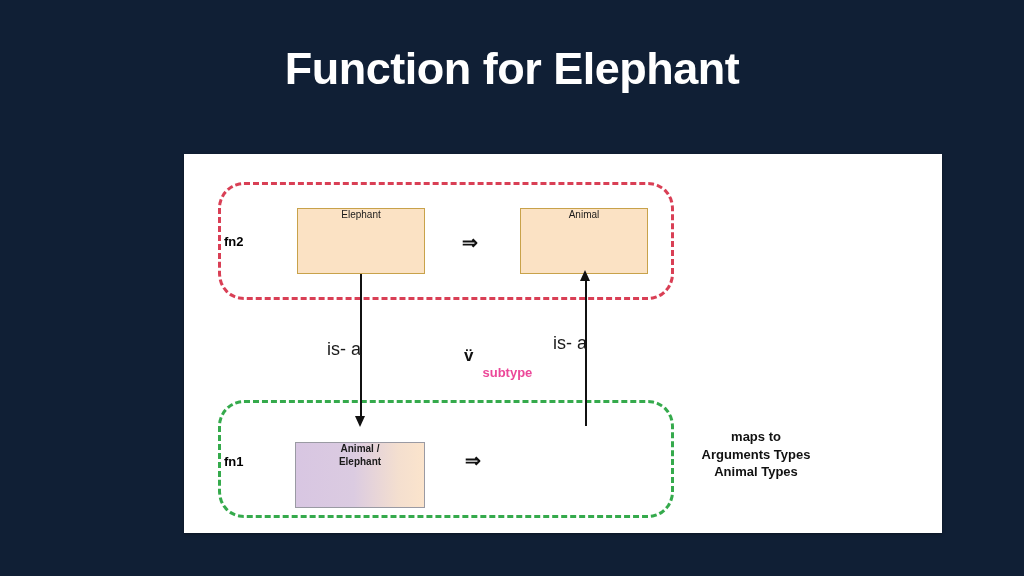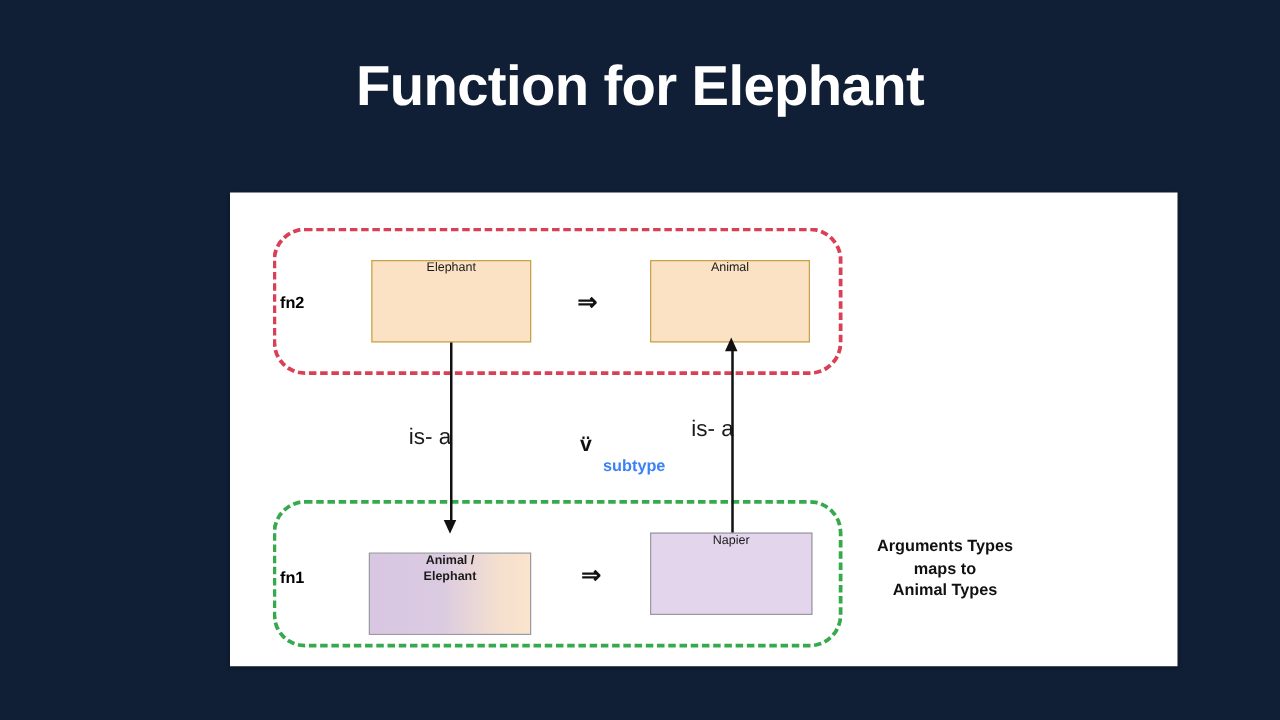--- a/index.html
+++ b/index.html
@@ -177,21 +177,21 @@
   }
   #subtype-symbol {
     font-size: 17px;
     color: #111111;
     font-weight: bold;
     line-height: 1;
   }
   #subtype-text {
     font-size: 13px;
     font-weight: bold;
-    color: #3b82f6;
+    color: #ec4899;
     white-space: nowrap;
     margin-top: 35px;
   }
 
   
   #maps-note {
     position: absolute;
     left: 497px;
     top: 274px;
     width: 150px;
@@ -228,36 +228,33 @@
 
   <div class="node-box" id="box-animal-elephant">
     <span>
       <span>Animal /</span><br>
       <span>Elephant</span>
     </span>
   </div>
 
   <div class="implies-arrow" id="implies-fn1">⇒</div>
 
-  <div class="node-box" id="box-napier">
-    <span>Napier</span>
-  </div>
 
   <div class="connector" id="connector-left"></div>
   <div class="arrow-head" id="arrowhead-down"></div>
   <div class="edge-label" id="edge-label-left">is- a</div>
 
   <div class="connector" id="connector-right"></div>
   <div class="arrow-head" id="arrowhead-up"></div>
   <div class="edge-label" id="edge-label-right">is- a</div>
 
   <div id="subtype-legend">
     <span id="subtype-symbol">v̈</span>
     <span id="subtype-text">subtype</span>
   </div>
 
   <div id="maps-note">
+    <div>maps to</div>
     <div>Arguments Types</div>
-    <div>maps to</div>
     <div>Animal Types</div>
   </div>
 
 </div>
 
 </body></html>

